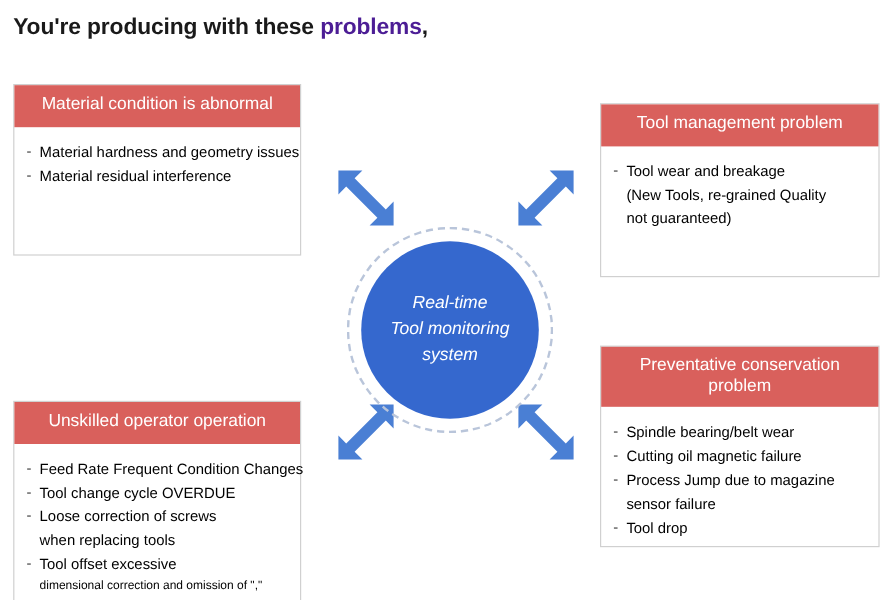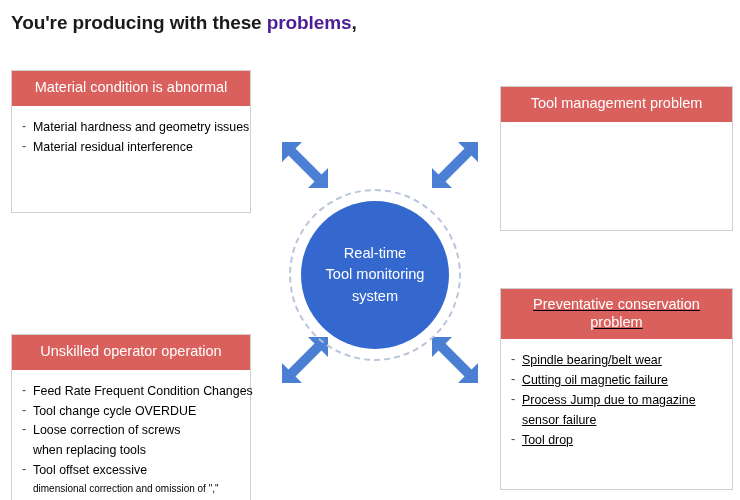--- a/index.html
+++ b/index.html
@@ -79,21 +79,21 @@
   }
   .bullet-list li.small {
     font-size: 10px;
     line-height: 1.5;
   }
 
   
   #card-material      { left: 11px;  top: 70px;  width: 240px; height: 143px; }
   #card-tool-mgmt     { left: 500px; top: 70px;  width: 233px; height: 145px; margin-top: 16px; }
   #card-operator      { left: 11px;  top: 290px; width: 240px; height: 200px; margin-top: 44px; }
-  #card-preventative  { left: 500px; top: 288px; width: 233px; height: 202px; text-decoration: underline; }
+  #card-preventative  { left: 500px; top: 288px; width: 233px; height: 168px; }
 
   
   .hub-ring {
     position: absolute;
     left: 289px;
     top: 189px;
     width: 172px;
     height: 172px;
     border: 2px dashed #b9c5da;
     border-radius: 50%;
@@ -108,20 +108,21 @@
     border-radius: 50%;
     background: #3568ce;
     color: #ffffff;
     display: flex;
     align-items: center;
     justify-content: center;
     text-align: center;
     font-size: 14.6px;
     line-height: 1.45;
     box-sizing: border-box;
+    font-style: italic;
   }
   .hub-label { display: block; }
 
   
   .arrow {
     position: absolute;
     width: 54px;
     height: 54px;
   }
   #arrow-tl { left: 278px; top: 138px; }
@@ -141,20 +142,27 @@
   <div class="card-body">
     <ul class="bullet-list">
       <li class="dash">Material hardness and geometry issues</li>
       <li class="dash">Material residual interference</li>
     </ul>
   </div>
 </div>
 
 <div class="card" id="card-tool-mgmt">
   <div class="card-header">Tool management problem</div>
+  <div class="card-body">
+    <ul class="bullet-list">
+      <li class="dash">Tool wear and breakage</li>
+      <li class="cont">(New Tools, re-grained Quality</li>
+      <li class="cont">not guaranteed)</li>
+    </ul>
+  </div>
 </div>
 
 <div class="card" id="card-operator">
   <div class="card-header">Unskilled operator operation</div>
   <div class="card-body">
     <ul class="bullet-list">
       <li class="dash">Feed Rate Frequent Condition Changes</li>
       <li class="dash">Tool change cycle OVERDUE</li>
       <li class="dash">Loose correction of screws</li>
       <li class="cont">when replacing tools</li>

